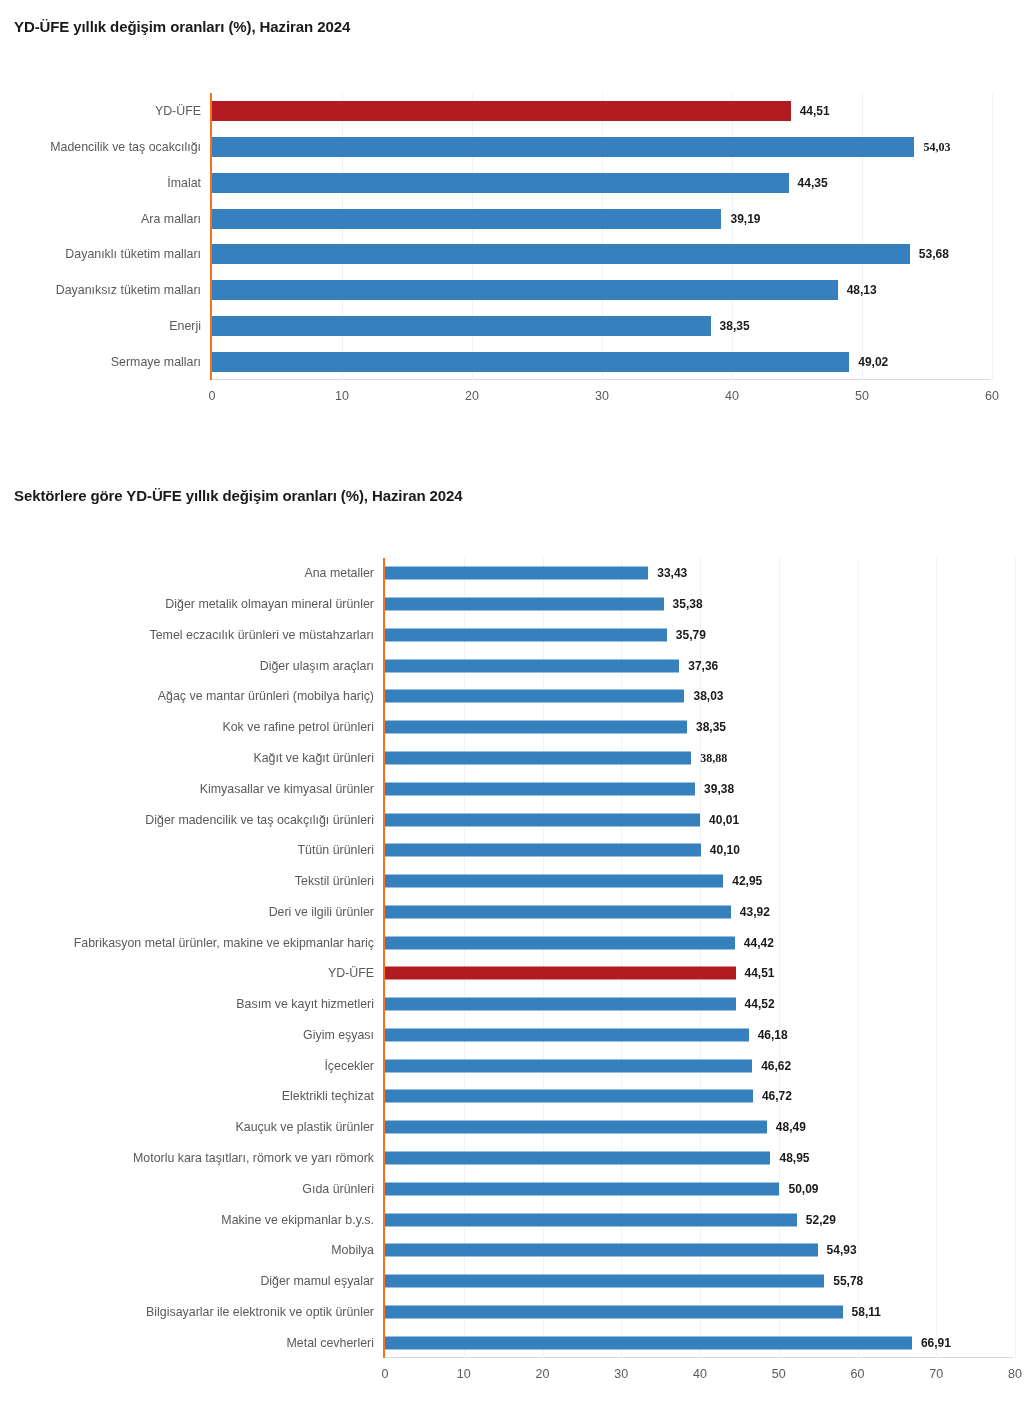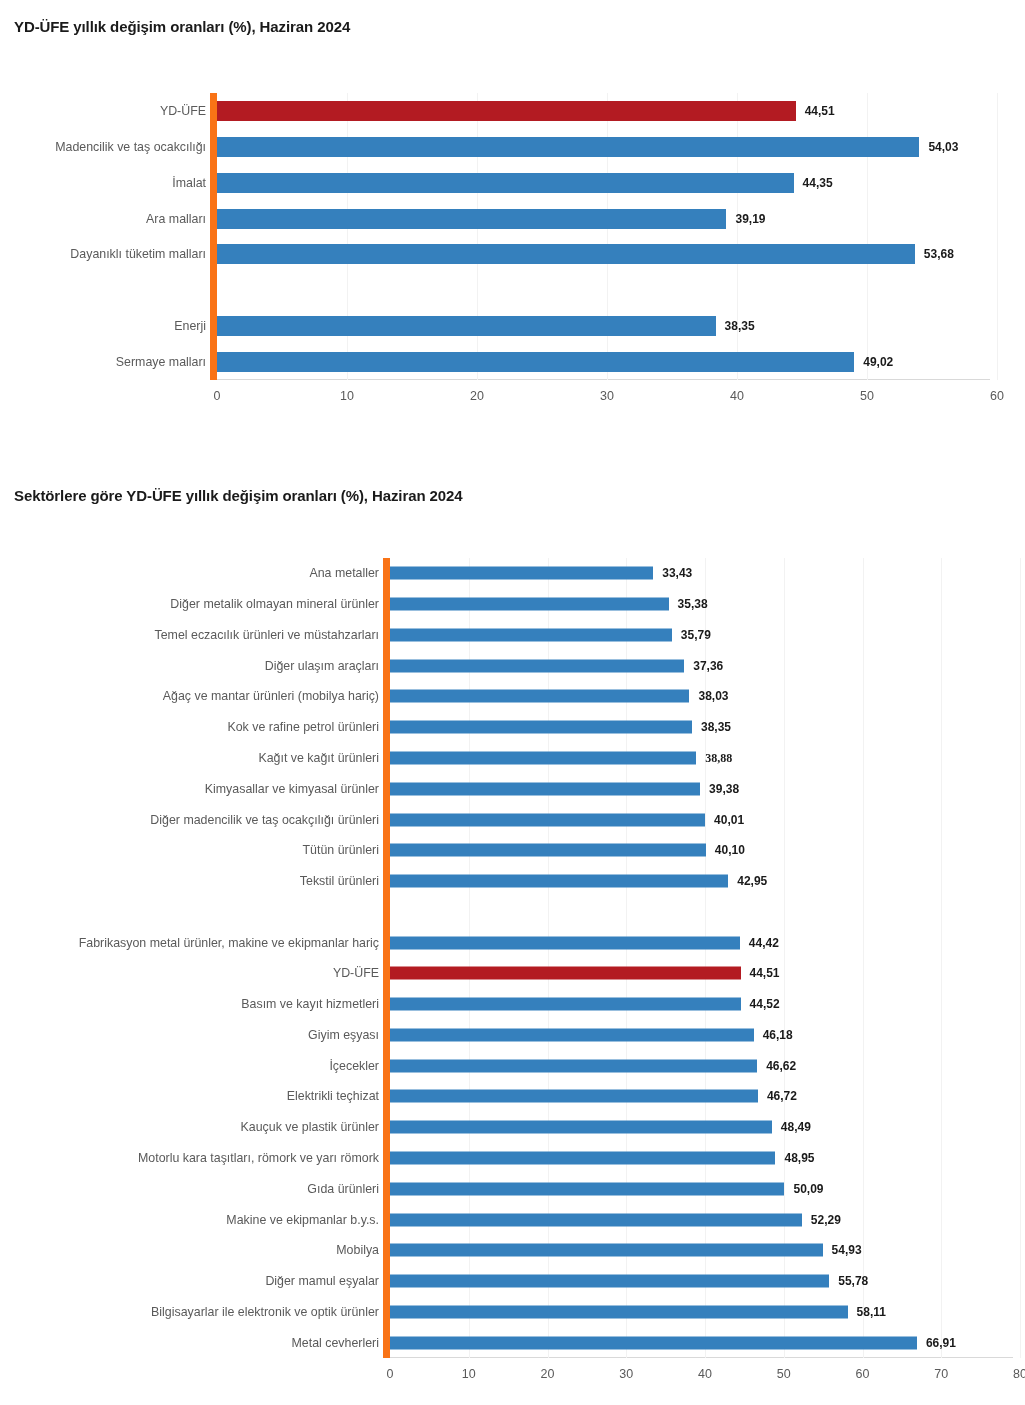--- a/index.html
+++ b/index.html
@@ -22,21 +22,21 @@
     white-space: nowrap;
   }
   #title-1 { left: 14px; top: 18px; }
   #title-2 { left: 14px; top: 487px; }
 
   
   .chart { position: absolute; }
 
   .plot {
     position: absolute;
-    border-left: 7px solid #f97316;
+    border-left: 2px solid #f97316;
   }
   .plot .axis-bottom {
     position: absolute;
     left: 0; right: 0; bottom: 0;
     border-bottom: 1px solid #d9d9d9;
   }
   .gridline {
     position: absolute;
     top: 0; bottom: 0;
     width: 1px;
@@ -104,36 +104,41 @@
         <div class="gridline" style="left: 650px;"></div>
         <div class="gridline" style="left: 780px;"></div>
         <div class="row" style="top: 0px; height: 35.875px;">
           <div class="cat-label">YD-ÜFE</div>
           <div class="bar highlight" style="width: 578.63px; height: 20px;"></div>
           <div class="val-label" style="left: 578.63px;">44,51</div>
         </div>
         <div class="row" style="top: 35.875px; height: 35.875px;">
           <div class="cat-label">Madencilik ve taş ocakcılığı</div>
           <div class="bar" style="width: 702.39px; height: 20px;"></div>
-          <div class="val-label" style="left: 702.39px;">54,03</div>
+          <div class="val-label" style="left: 702.39px; font-family: Liberation Serif, serif;">54,03</div>
         </div>
         <div class="row" style="top: 71.75px; height: 35.875px;">
           <div class="cat-label">İmalat</div>
           <div class="bar" style="width: 576.55px; height: 20px;"></div>
           <div class="val-label" style="left: 576.55px;">44,35</div>
         </div>
         <div class="row" style="top: 107.625px; height: 35.875px;">
           <div class="cat-label">Ara malları</div>
           <div class="bar" style="width: 509.47px; height: 20px;"></div>
           <div class="val-label" style="left: 509.47px;">39,19</div>
         </div>
         <div class="row" style="top: 143.5px; height: 35.875px;">
           <div class="cat-label">Dayanıklı tüketim malları</div>
           <div class="bar" style="width: 697.84px; height: 20px;"></div>
           <div class="val-label" style="left: 697.84px;">53,68</div>
+        </div>
+        <div class="row" style="top: 179.375px; height: 35.875px;">
+          <div class="cat-label">Dayanıksız tüketim malları</div>
+          <div class="bar" style="width: 625.69px; height: 20px;"></div>
+          <div class="val-label" style="left: 625.69px;">48,13</div>
         </div>
         <div class="row" style="top: 215.25px; height: 35.875px;">
           <div class="cat-label">Enerji</div>
           <div class="bar" style="width: 498.55px; height: 20px;"></div>
           <div class="val-label" style="left: 498.55px;">38,35</div>
         </div>
         <div class="row" style="top: 251.125px; height: 35.875px;">
           <div class="cat-label">Sermaye malları</div>
           <div class="bar" style="width: 637.26px; height: 20px;"></div>
           <div class="val-label" style="left: 637.26px;">49,02</div>
@@ -209,20 +214,25 @@
         <div class="row" style="top: 276.923px; height: 30.7692px;">
           <div class="cat-label">Tütün ürünleri</div>
           <div class="bar" style="width: 315.787px; height: 13px;"></div>
           <div class="val-label" style="left: 315.787px;">40,10</div>
         </div>
         <div class="row" style="top: 307.692px; height: 30.7692px;">
           <div class="cat-label">Tekstil ürünleri</div>
           <div class="bar" style="width: 338.231px; height: 13px;"></div>
           <div class="val-label" style="left: 338.231px;">42,95</div>
         </div>
+        <div class="row" style="top: 338.462px; height: 30.7692px;">
+          <div class="cat-label">Deri ve ilgili ürünler</div>
+          <div class="bar" style="width: 345.87px; height: 13px;"></div>
+          <div class="val-label" style="left: 345.87px;">43,92</div>
+        </div>
         <div class="row" style="top: 369.231px; height: 30.7692px;">
           <div class="cat-label">Fabrikasyon metal ürünler, makine ve ekipmanlar hariç</div>
           <div class="bar" style="width: 349.808px; height: 13px;"></div>
           <div class="val-label" style="left: 349.808px;">44,42</div>
         </div>
         <div class="row" style="top: 400px; height: 30.7692px;">
           <div class="cat-label">YD-ÜFE</div>
           <div class="bar highlight" style="width: 350.516px; height: 13px;"></div>
           <div class="val-label" style="left: 350.516px;">44,51</div>
         </div>

